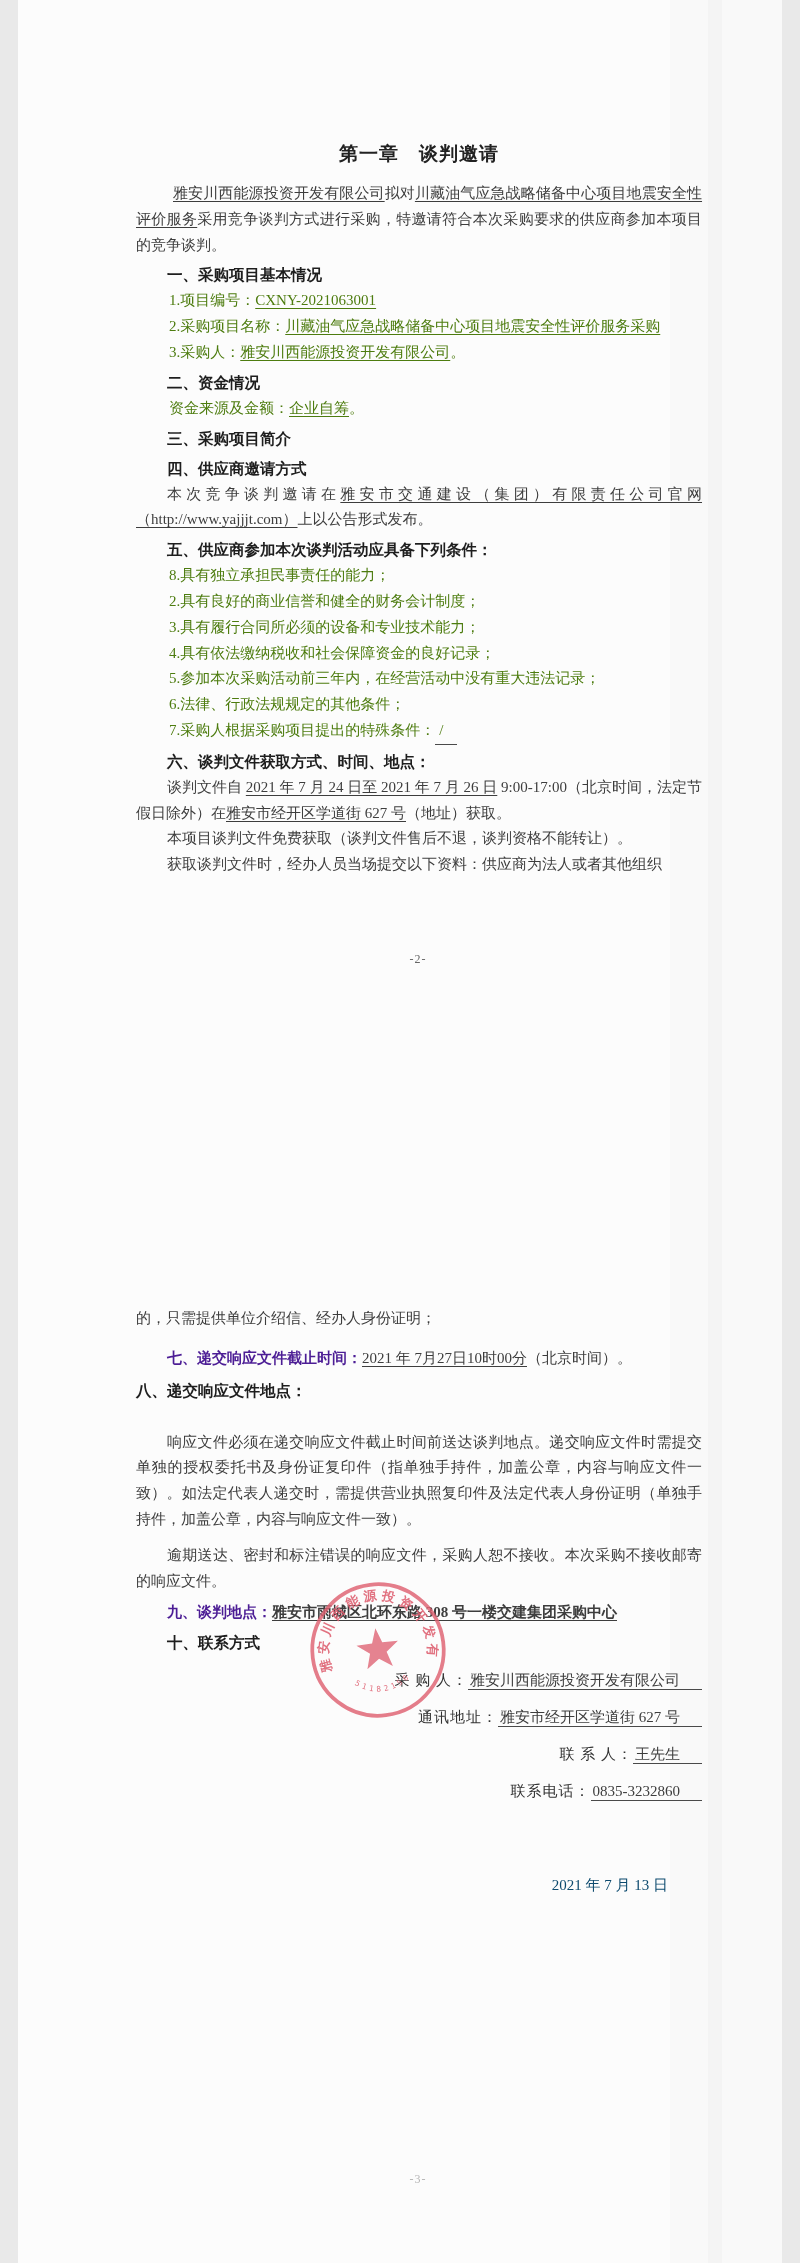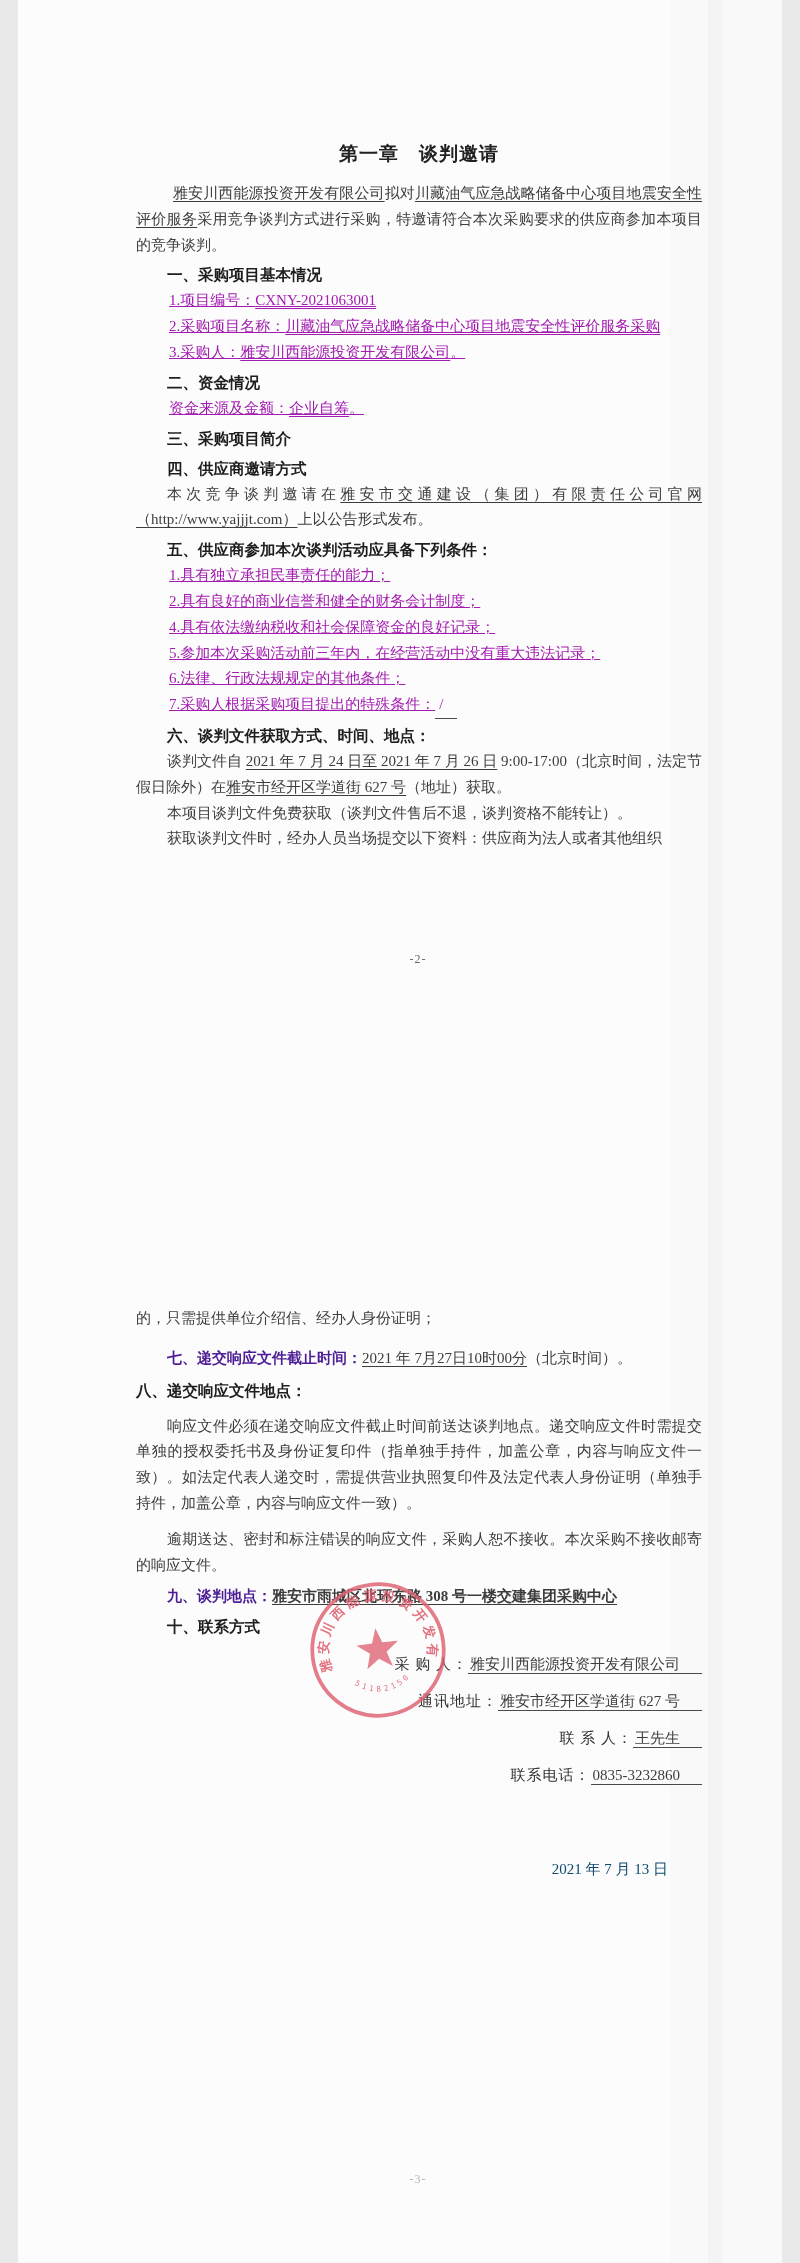--- a/index.html
+++ b/index.html
@@ -17,21 +17,21 @@
   .streak-b{right:60px;width:14px;background:rgba(0,0,0,0.018);}
   .page-block{position:absolute;left:118px;width:566px;}
   .p1{top:140px;}
   .p2{top:1262px;}
   .doc-title{
     font-size:19px;line-height:28px;margin:0 0 13px;
     text-align:center;font-weight:700;color:#222;letter-spacing:1px;
   }
   .para{margin:0;font-size:15px;line-height:25.8px;text-align:justify;text-indent:31px;color:#3d3d3d;}
   .para.noind{text-indent:0;margin-top:44px;}
-  .item{margin:0;font-size:15px;line-height:25.8px;text-indent:33px;color:#a21caf;text-decoration:underline;}
+  .item{margin:0;font-size:15px;line-height:25.8px;text-indent:33px;color:#4d7c0f;}
   .h{font-size:15.5px;line-height:26px;margin:4px 0 0;font-weight:700;color:#1e1e1e;text-indent:31px;}
   .h-inline{font-weight:700;color:#4c1d95;}
   .u{text-decoration:underline;text-underline-offset:3px;text-decoration-thickness:1px;}
   .ub{font-weight:700;}
   .slash{display:inline-block;min-width:14px;border-bottom:1px solid #4a4a4a;text-indent:0;padding:0 4px;}
   .contact{margin-top:10px;text-align:right;}
   .contact-row{margin:11px 0 0 62px;font-size:15px;line-height:26px;}
   .c-label{letter-spacing:1px;color:#333;}
   .c-value{border-bottom:1px solid #4a4a4a;padding:0 22px 1px 2px;color:#3d3d3d;}
   .date-row{margin-top:72px;text-align:right;padding-right:34px;font-size:15px;color:#0c4a6e;}
@@ -62,42 +62,43 @@
 
     <h2 class="h">二、资金情况</h2>
     <p class="item"><span>资金来源及金额：</span><span class="u">企业自筹</span><span>。</span></p>
 
     <h2 class="h">三、采购项目简介</h2>
 
     <h2 class="h">四、供应商邀请方式</h2>
     <p class="para"><span>本次竞争谈判邀请在</span><span class="u">雅安市交通建设（集团）有限责任公司官网（http://www.yajjjt.com）</span><span>上以公告形式发布。</span></p>
 
     <h2 class="h">五、供应商参加本次谈判活动应具备下列条件：</h2>
-    <p class="item">1.具有独立承担民事责任的能力；</p>
+    <p class="item">8.具有独立承担民事责任的能力；</p>
     <p class="item">2.具有良好的商业信誉和健全的财务会计制度；</p>
+    <p class="item">3.具有履行合同所必须的设备和专业技术能力；</p>
     <p class="item">4.具有依法缴纳税收和社会保障资金的良好记录；</p>
     <p class="item">5.参加本次采购活动前三年内，在经营活动中没有重大违法记录；</p>
     <p class="item">6.法律、行政法规规定的其他条件；</p>
     <p class="item"><span>7.采购人根据采购项目提出的特殊条件：</span><span class="slash">/</span></p>
 
     <h2 class="h">六、谈判文件获取方式、时间、地点：</h2>
     <p class="para"><span>谈判文件自 </span><span class="u">2021 年 7 月 24 日至 2021 年 7 月 26 日</span><span> 9:00-17:00（北京时间，法定节假日除外）在</span><span class="u">雅安市经开区学道街 627 号</span><span>（地址）获取。</span></p>
     <p class="para">本项目谈判文件免费获取（谈判文件售后不退，谈判资格不能转让）。</p>
     <p class="para">获取谈判文件时，经办人员当场提交以下资料：供应商为法人或者其他组织</p>
   </section>
 
   <div class="pgnum pg2">-2-</div>
 
   <section class="page-block p2">
     <p class="para noind">的，只需提供单位介绍信、经办人身份证明；</p>
 
     <p class="para" style="margin-top:14px;"><span class="h-inline">七、递交响应文件截止时间：</span><span class="u">2021 年 7月27日10时00分</span><span>（北京时间）。</span></p>
 
     <h2 class="h" style="margin-top:6px;text-indent:0;">八、递交响应文件地点：</h2>
-    <p class="para" style="margin-top:10px;">响应文件必须在递交响应文件截止时间前送达谈判地点。递交响应文件时需提交单独的授权委托书及身份证复印件（指单独手持件，加盖公章，内容与响应文件一致）。如法定代表人递交时，需提供营业执照复印件及法定代表人身份证明（单独手持件，加盖公章，内容与响应文件一致）。</p>
+    <p class="para" style="margin-top:26px;">响应文件必须在递交响应文件截止时间前送达谈判地点。递交响应文件时需提交单独的授权委托书及身份证复印件（指单独手持件，加盖公章，内容与响应文件一致）。如法定代表人递交时，需提供营业执照复印件及法定代表人身份证明（单独手持件，加盖公章，内容与响应文件一致）。</p>
     <p class="para" style="margin-top:10px;">逾期送达、密封和标注错误的响应文件，采购人恕不接收。本次采购不接收邮寄的响应文件。</p>
 
     <p class="para" style="margin-top:6px;"><span class="h-inline">九、谈判地点：</span><span class="u ub">雅安市雨城区北环东路 308 号一楼交建集团采购中心</span></p>
 
     <h2 class="h">十、联系方式</h2>
 
     <div class="contact">
       <div class="contact-row"><span class="c-label">采 购 人：</span><span class="c-value">雅安川西能源投资开发有限公司</span></div>
       <div class="contact-row"><span class="c-label">通讯地址：</span><span class="c-value">雅安市经开区学道街 627 号</span></div>
       <div class="contact-row"><span class="c-label">联 系 人：</span><span class="c-value">王先生</span></div>

